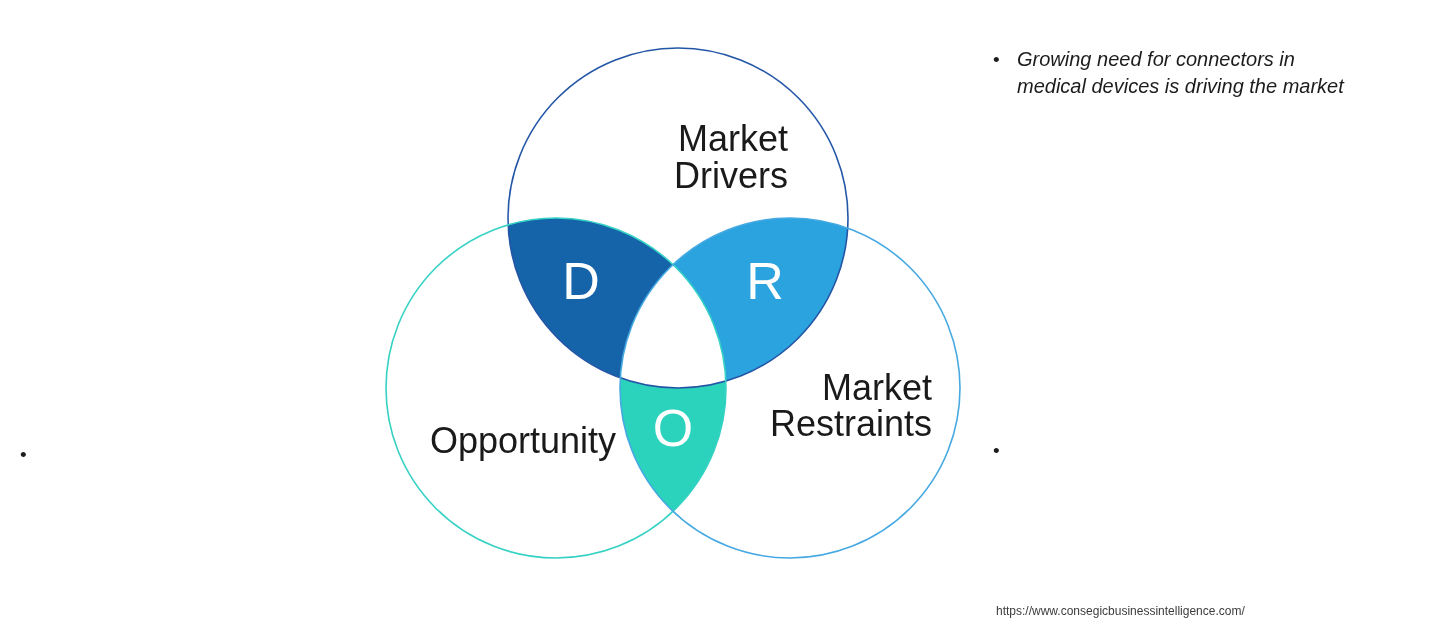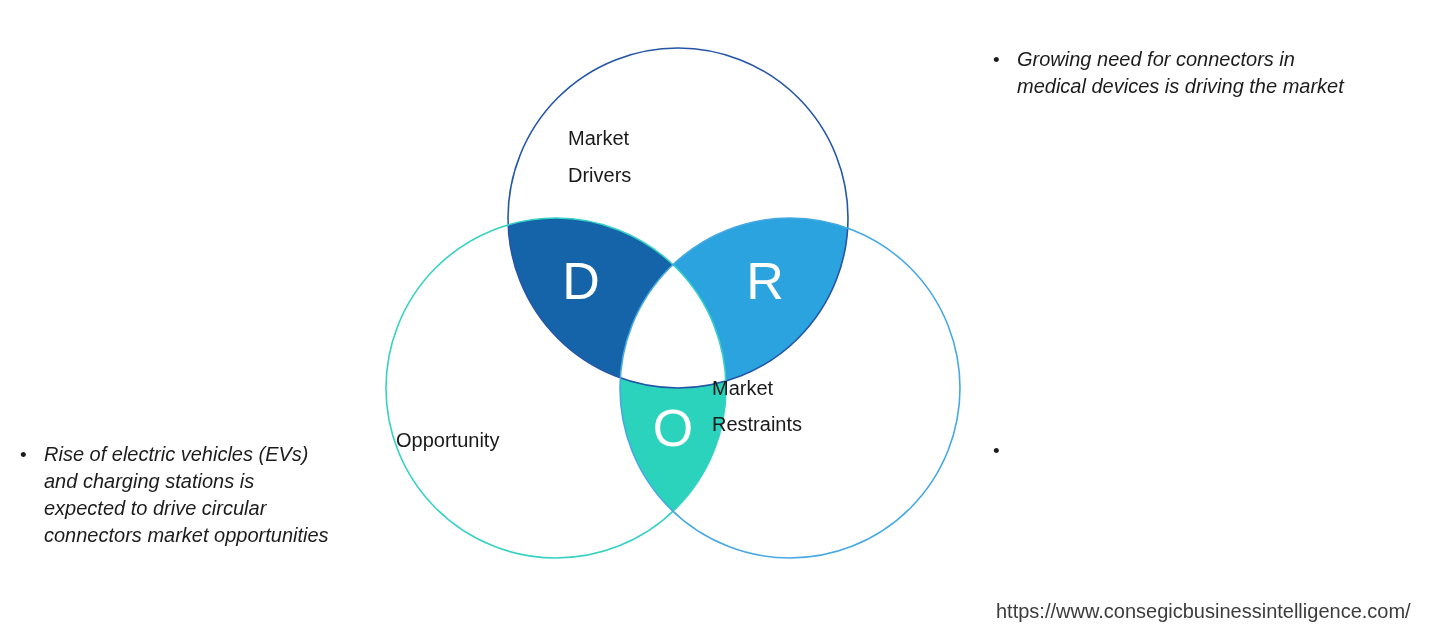--- a/index.html
+++ b/index.html
@@ -16,23 +16,23 @@
     overflow: hidden;
   }
   .venn-svg {
     position: absolute;
     left: 0;
     top: 0;
   }
   .circle-label {
     position: absolute;
     width: 220px;
-    text-align: left;
+    text-align: right;
     color: #1a1a1a;
-    font-size: 20px;
+    font-size: 36px;
     line-height: 37px;
     white-space: pre-line;
   }
   .label-drivers     { left: 568px; top: 120px; }
   .label-opportunity { left: 396px; top: 390px; margin-top: 32px; }
   .label-restraints  { left: 712px; top: 370px; line-height: 36px; }
   .region-letter {
     position: absolute;
     transform: translate(-50%, -50%);
     color: #ffffff;
@@ -63,21 +63,21 @@
   }
   .note-driver      { left: 993px; top: 46px;  width: 440px; }
   .note-opportunity { left: 20px;  top: 441px; width: 400px; }
   .note-restraint   { left: 993px; top: 437px; width: 440px; }
   .footer-url {
     position: absolute;
     left: 996px;
     top: 599px;
     width: 445px;
     color: #3c3c3c;
-    font-size: 20px;
+    font-size: 12px;
     line-height: 24px;
     white-space: nowrap;
   }
 </style>
 </head>
 <body>
 
 <div class="canvas">
 
   <svg class="venn-svg" width="1453" height="643" viewBox="0 0 1453 643">
@@ -121,24 +121,20 @@
   <div class="region-letter letter-o">O</div>
 
   <div class="note note-driver">
     <span class="bullet">•</span>
     <span class="note-text">Growing need for connectors in
 medical devices is driving the market</span>
   </div>
 
   <div class="note note-opportunity">
     <span class="bullet">•</span>
-    <span class="note-text">Rise of electric vehicles (EVs)
-and charging stations is
-expected to drive circular
-connectors market opportunities</span>
   </div>
 
   <div class="note note-restraint">
     <span class="bullet">•</span>
   </div>
 
   <div class="footer-url">https://www.consegicbusinessintelligence.com/</div>
 
 </div>
 

